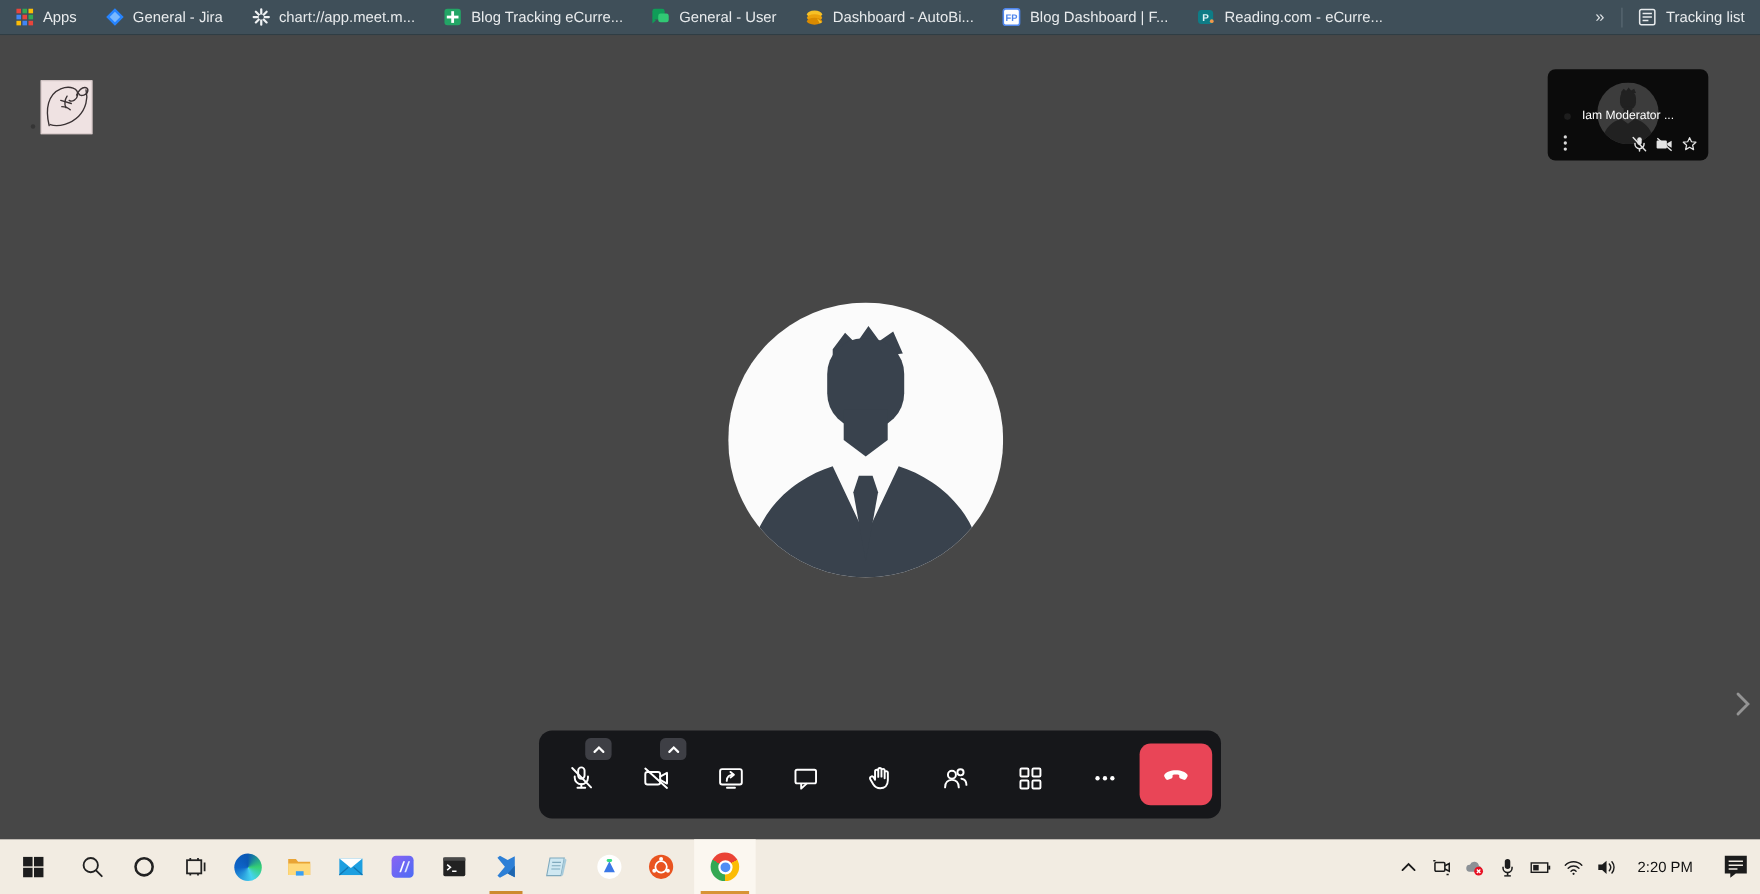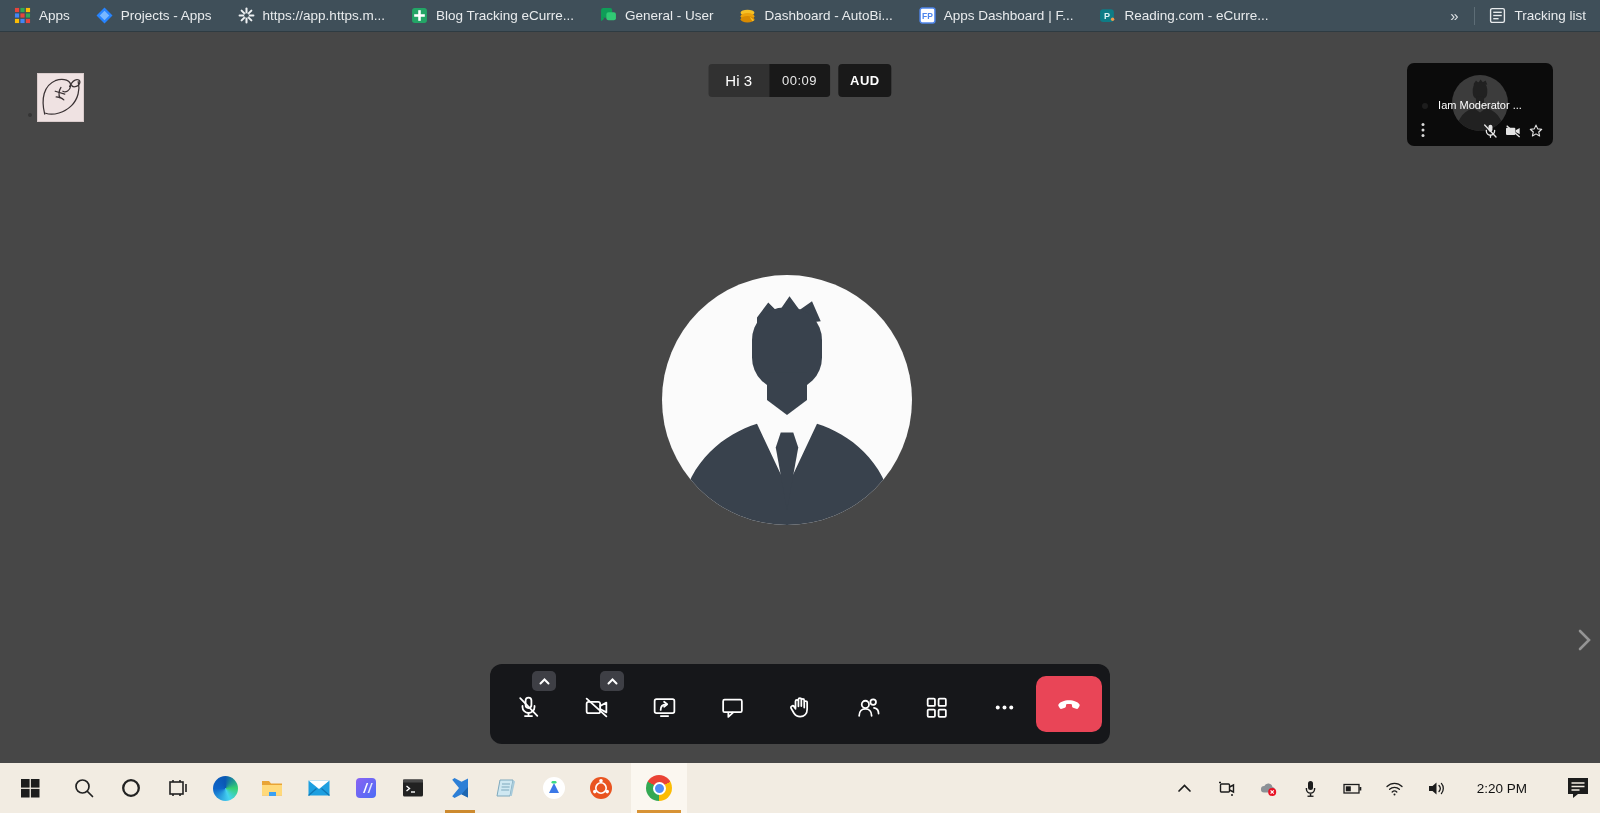--- a/index.html
+++ b/index.html
@@ -70,21 +70,21 @@
   .task-ic.start { margin-right:14px; }
   .task-ic svg { width:24px; height:24px; }
   .task-ic.running::after { content:""; position:absolute; bottom:0; left:2px; right:2px; height:3px; background:#cd8a2e; }
   .task-ic.active { background:#fbf7f0; width:56px; }
   .task-ic.active::after { left:6px; right:6px; background:#d89335; }
   .chrome-ball { width:26px; height:26px; border-radius:50%; position:relative;
     background:conic-gradient(from -60deg,#ea4335 0 120deg,#fbbc05 0 240deg,#34a853 0 360deg); }
   .chrome-ball::after { content:""; position:absolute; inset:6.5px; border-radius:50%; background:#4e8df5; border:2.5px solid #fff; }
   .edge-ball { width:25px; height:25px; border-radius:50%;
     background:conic-gradient(from 160deg,#45d3f0,#0d64c8 30%,#0a57b4 55%,#35d073 80%,#45d3f0); }
-  .tray { margin-left:auto; display:flex; align-items:center; gap:23px; padding-right:10px; }
+  .tray { margin-left:auto; display:flex; align-items:center; gap:11px; padding-right:10px; }
   .tray-ic { width:19px; height:19px; color:#1c1c1c; display:flex; align-items:center; justify-content:center; cursor:pointer; }
   .tray-ic svg { width:19px; height:19px; }
   .tray-clock { color:#111; font-size:13.5px; margin:0 6px 0 8px; cursor:pointer; white-space:nowrap; }
   .action-center { width:24px; height:22px; margin-left:10px; cursor:pointer; }
 </style>
 </head>
 <body>
 
 <div class="screen">
 
@@ -107,34 +107,34 @@
       <span class="bm-label">Apps</span>
     </div>
 
     <div class="bm">
       <span class="bm-ic">
         <svg viewBox="0 0 16 16">
             <path d="M8,0.5 L15.5,8 L8,15.5 L0.5,8 Z" fill="#2684ff"></path>
             <path d="M8,3.5 L12.5,8 L8,12.5 L3.5,8 Z" fill="#79b8ff"></path>
           </svg>
       </span>
-      <span class="bm-label">Projects - Apps</span>
+      <span class="bm-label">General - Jira</span>
     </div>
 
     <div class="bm">
       <span class="bm-ic">
         <svg viewBox="0 0 16 16" stroke="#eef1f3" stroke-width="1.9" stroke-linecap="round">
             <line x1="8" y1="1.5" x2="8" y2="14.5"></line>
             <line x1="1.5" y1="8" x2="14.5" y2="8"></line>
             <line x1="3.4" y1="3.4" x2="12.6" y2="12.6"></line>
             <line x1="12.6" y1="3.4" x2="3.4" y2="12.6"></line>
             <circle cx="8" cy="8" r="2.2" fill="#3f4f59" stroke="none"></circle>
           </svg>
       </span>
-      <span class="bm-label">https://app.https.m...</span>
+      <span class="bm-label">chart://app.meet.m...</span>
     </div>
 
     <div class="bm">
       <span class="bm-ic">
         <svg viewBox="0 0 16 16">
             <rect x="1" y="1" width="14" height="14" rx="2.5" fill="#23a566"></rect>
             <rect x="6.8" y="3" width="2.4" height="10" fill="#fff"></rect>
             <rect x="3" y="6.8" width="10" height="2.4" fill="#fff"></rect>
           </svg>
       </span>
@@ -164,21 +164,21 @@
       <span class="bm-label">Dashboard - AutoBi...</span>
     </div>
 
     <div class="bm">
       <span class="bm-ic">
         <svg viewBox="0 0 16 16">
             <rect x="1" y="1" width="14" height="14" rx="2" fill="#fff" stroke="#4f86ec" stroke-width="1.4"></rect>
             <text x="8" y="11.2" text-anchor="middle" font-size="8" font-weight="bold" fill="#4f86ec" font-family="Liberation Sans, sans-serif">FP</text>
           </svg>
       </span>
-      <span class="bm-label">Apps Dashboard | F...</span>
+      <span class="bm-label">Blog Dashboard | F...</span>
     </div>
 
     <div class="bm">
       <span class="bm-ic">
         <svg viewBox="0 0 16 16">
             <rect x="1" y="2" width="13" height="12" rx="3" fill="#0e7c86"></rect>
             <text x="7.5" y="11.5" text-anchor="middle" font-size="8.5" font-weight="bold" fill="#dff3f5" font-family="Liberation Sans, sans-serif">P</text>
             <circle cx="12.8" cy="11.5" r="1.6" fill="#f2994a"></circle>
           </svg>
       </span>
@@ -213,27 +213,20 @@
           <path d="M7,42 C3,26 6,12 18,7 C27,3.5 35,7 34,13 C33.5,17 29,20 26,18"></path>
           <path d="M33,13 C35,9 38,5 42,6 C45,7 44,12 40,13 C37.5,13.8 35.5,13 35,11.5"></path>
           <path d="M42,8 C44,16 42,26 35,33 C28,40 16,44 8,41"></path>
           <path d="M18,18 l10,3"></path>
           <path d="M24,14 c-2,3 -3,8 -1,11"></path>
           <path d="M19,24 c3,0 6,1 8,3"></path>
         </g>
       </svg>
     </div>
 
-    <div class="meet-header">
-      <div class="hdr-pill">
-        <span class="hdr-name">Hi 3</span>
-        <span class="hdr-timer">00:09</span>
-      </div>
-      <span class="hdr-aud">AUD</span>
-    </div>
 
     <div class="participant-tile">
       <svg class="tile-avatar" viewBox="0 0 200 200">
         <defs>
             <clipPath id="tclip">
               <circle cx="100" cy="100" r="100"></circle>
             </clipPath>
           </defs>
         <circle cx="100" cy="100" r="100" fill="#3c3c3c"></circle>
         <g clip-path="url(#tclip)" fill="#212121">

